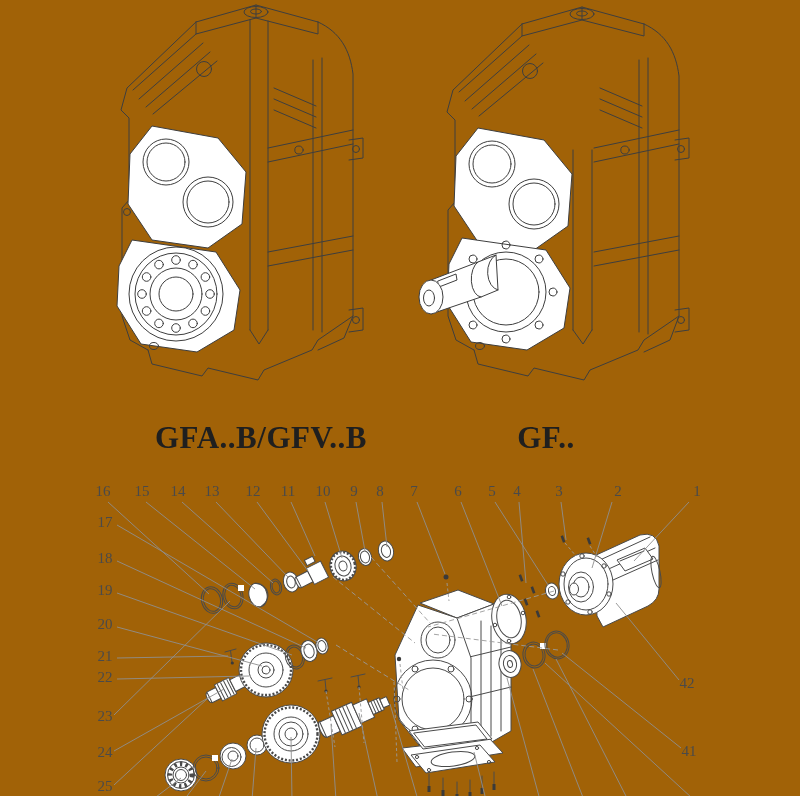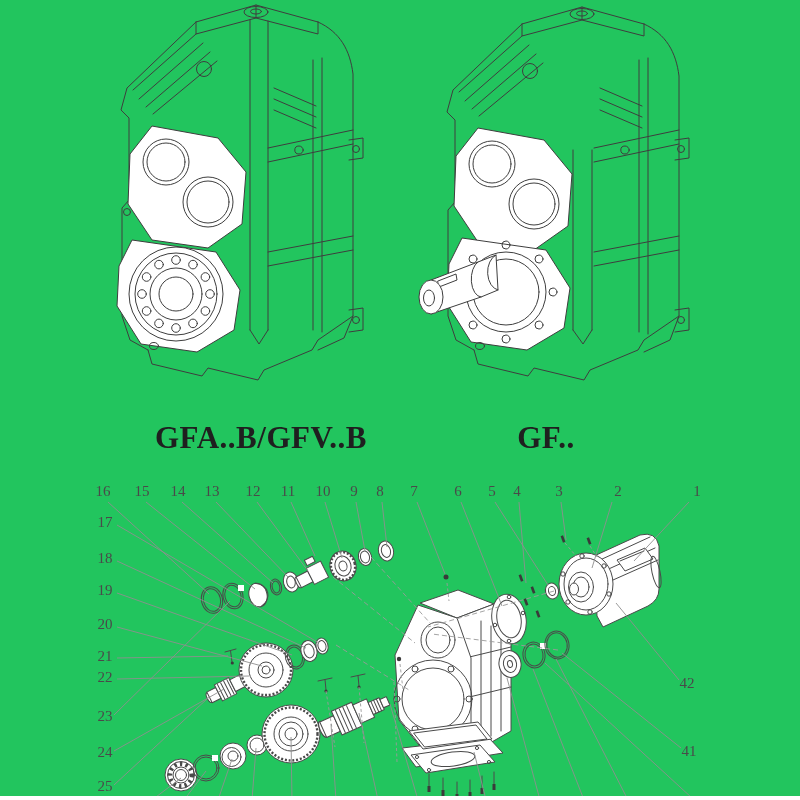--- a/index.html
+++ b/index.html
@@ -1,16 +1,16 @@
 <!DOCTYPE html>
 <html><head>
 <meta charset="utf-8">
 <style>
   html,body{margin:0;padding:0;background:#ffffff;}
-  .page{position:relative;width:800px;height:796px;background:#22c55e;overflow:hidden;
+  .page{position:relative;width:800px;height:796px;background:#a16207;overflow:hidden;
         font-family:"Liberation Serif",serif;}
   svg{position:absolute;left:0;top:0;}
   
   .art{stroke:#3e3e3e;fill:none;stroke-width:1;stroke-linejoin:round;stroke-linecap:round;}
   .artf{stroke:#3e3e3e;fill:#ffffff;stroke-width:1;stroke-linejoin:round;}
   .art2{stroke:#4a4a4a;fill:none;stroke-width:1;stroke-linejoin:round;stroke-linecap:round;}
   .art2f{stroke:#4a4a4a;fill:#ffffff;stroke-width:1;stroke-linejoin:round;}
   .teeth{stroke:#4a4a4a;fill:none;stroke-width:2.4;stroke-dasharray:2 1.8;}
   .balls{stroke:#4a4a4a;fill:none;stroke-width:4.2;stroke-dasharray:2.4 3.2;}
   .dark{fill:#3a3a3a;stroke:none;}

